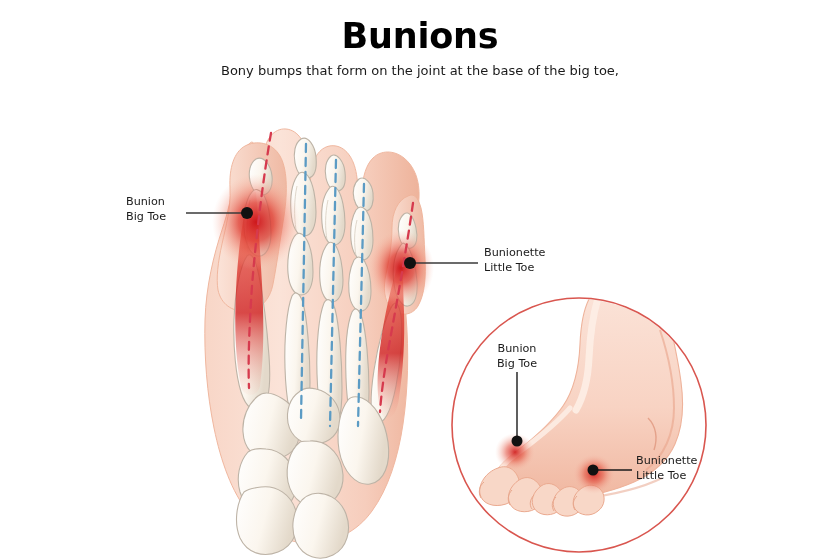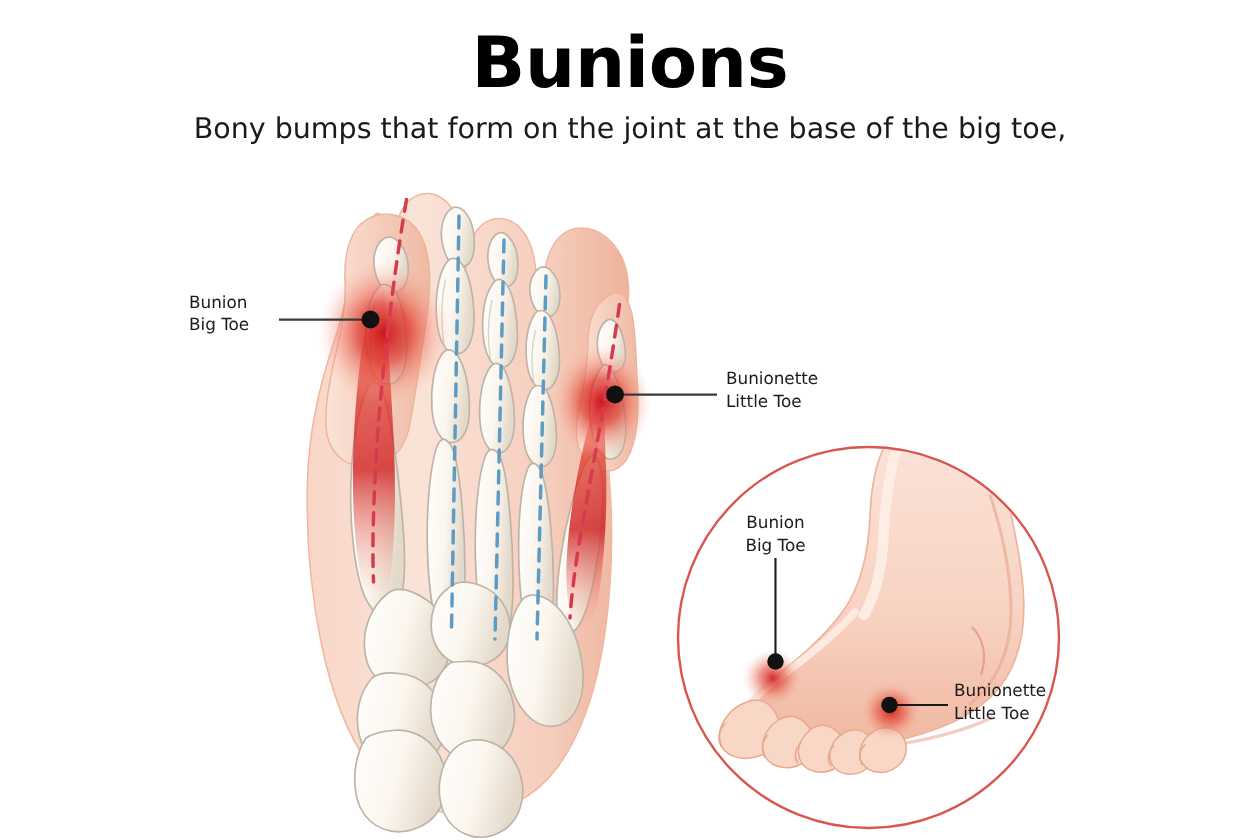--- a/index.html
+++ b/index.html
@@ -26,31 +26,31 @@
     position: absolute;
     left: 0;
     top: 0;
     width: 840px;
     text-align: center;
     pointer-events: none;
   }
   .title {
     margin: 0;
     padding-top: 18px;
-    font-size: 47px;
+    font-size: 35px;
     font-weight: bold;
     letter-spacing: -0.2px;
     color: #000000;
     line-height: 1.05;
     font-family: "DejaVu Sans", "Liberation Sans", sans-serif;
   }
   .subtitle {
     margin: 0;
     padding-top: 7px;
-    font-size: 19px;
+    font-size: 13px;
     font-weight: normal;
     color: #1a1a1a;
     line-height: 1.35;
   }
   .stage {
     position: absolute;
     left: 0;
     top: 0;
     width: 840px;
     height: 560px;

